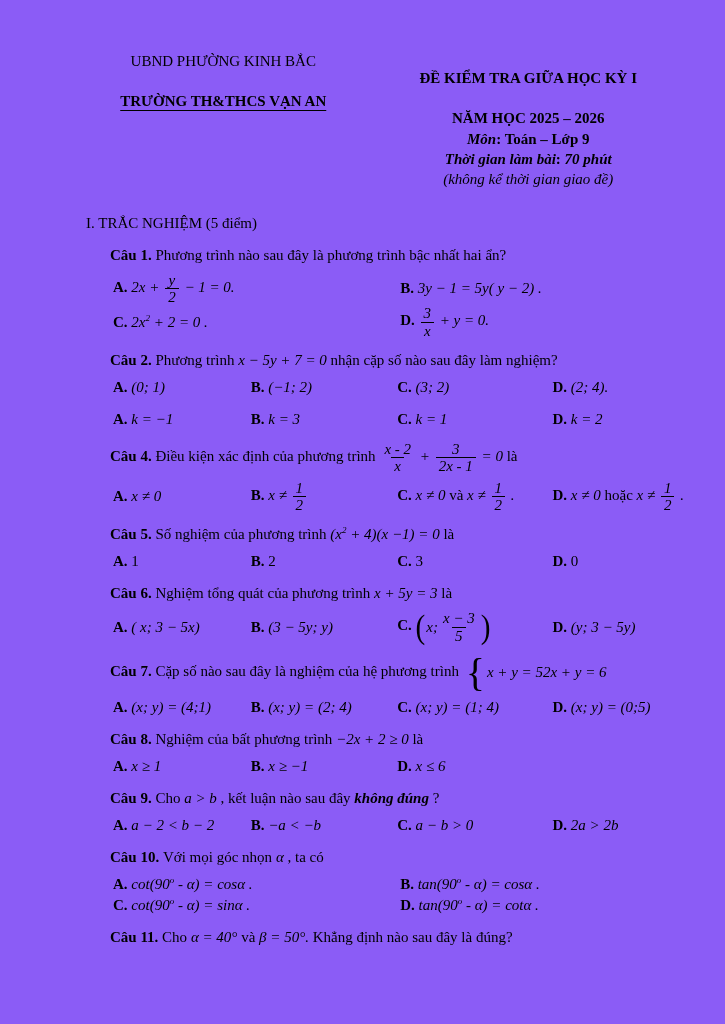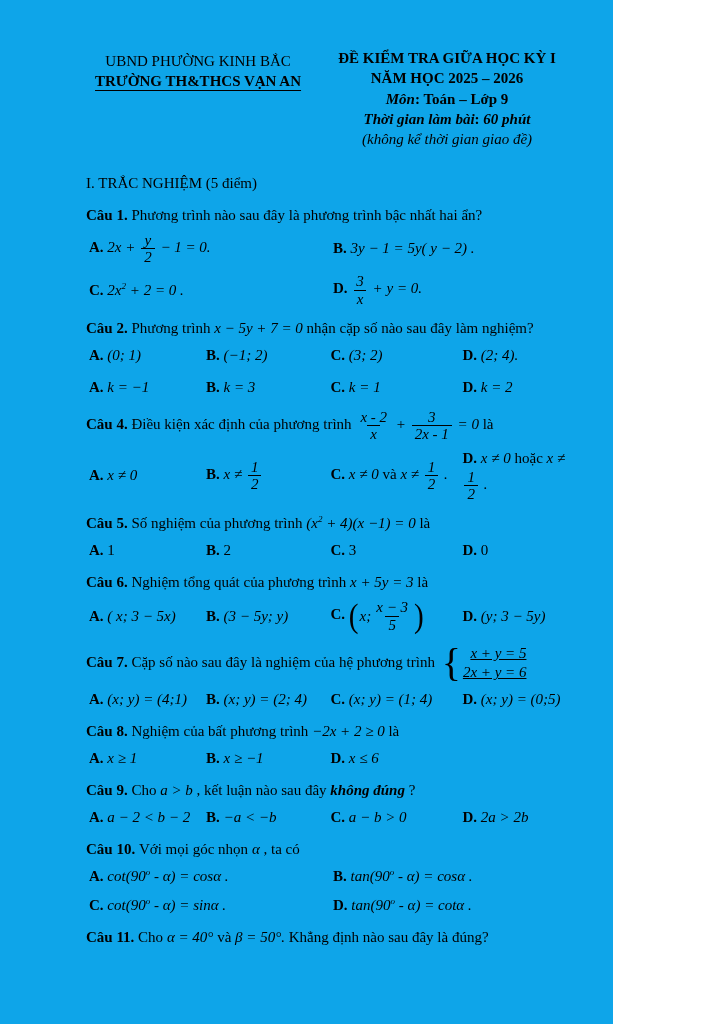--- a/index.html
+++ b/index.html
@@ -1,65 +1,65 @@
 <!DOCTYPE html>
 <html><head>
 <meta charset="utf-8">
 <style>
   html,body{margin:0;padding:0;background:#ffffff;}
   .page{
-    width:613px;height:1024px;background:#0ea5e9;box-sizing:border-box;
+    width:725px;height:1024px;background:#8b5cf6;box-sizing:border-box;
     padding:48px 29px 0 86px;color:#000;
     font-family:"Liberation Serif","DejaVu Serif",serif;
     font-size:15px;line-height:1.38;overflow:hidden;
   }
   .header{display:flex;}
   .header-left{width:45%;text-align:center;padding-top:3px;}
   .header-right{width:55%;text-align:center;}
   .h-line{line-height:1.35;}
-  .bold{font-weight:bold;}
+  .bold{font-weight:bold;margin-top:20px;}
   .italic{font-style:italic;}
   .underlined{text-decoration:underline;text-underline-offset:4px;}
   .section-title{font-weight:normal;margin-top:24px;}
-  .question{margin-top:11px;}
+  .question{margin-top:11px;margin-left:24px;}
   .q-stem{line-height:1.4;}
   .q-label,.opt-label{font-weight:bold;}
-  .q-options{display:grid;margin-top:6px;row-gap:8px;align-items:center;}
+  .q-options{display:grid;margin-top:6px;align-items:center;}
   .opts-4{grid-template-columns:23.5% 25% 26.5% 25%;}
   .opts-2{grid-template-columns:49% 51%;}
   .option{padding-left:3px;line-height:1.4;}
   .seg-m{font-style:italic;}
   .seg-b{font-weight:bold;}
   .seg-bi{font-weight:bold;font-style:italic;}
   sup{font-size:60%;line-height:0;font-style:italic;}
   .frac{display:inline-flex;flex-direction:column;align-items:center;
         vertical-align:middle;font-style:italic;margin:0 2px;line-height:1.08;text-align:center;}
   .frac .num,.frac .den{padding:0 3px;}
   .frac .den{border-top:1px solid #000;}
   .sys{display:inline-flex;align-items:center;vertical-align:middle;margin-left:3px;}
   .sys .brace{font-size:40px;font-weight:300;line-height:0.9;margin-right:2px;font-style:normal;}
-  .sys .lines{display:inline-flex;flex-direction:column;font-style:italic;line-height:1.3;text-align:right;text-decoration:underline;}
+  .sys .lines{display:inline-flex;flex-direction:row;font-style:italic;line-height:1.3;text-align:center;}
   .bigp{display:inline-flex;align-items:center;vertical-align:middle;}
   .bigp .par{font-size:195%;font-weight:300;line-height:0.9;transform:scaleY(1.12);font-style:normal;}
   .bigp .inner{display:inline-flex;align-items:center;font-style:italic;padding:0 1px;}
 </style>
 </head>
 <body>
 
 <div class="page">
   <div class="header">
     <div class="header-left">
       <div class="h-line">UBND PHƯỜNG KINH BẮC</div>
       <div class="h-line bold"><span class="underlined">TRƯỜNG TH&amp;THCS VẠN AN</span></div>
     </div>
     <div class="header-right">
       <div class="h-line bold">ĐỀ KIỂM TRA GIỮA HỌC KỲ I</div>
       <div class="h-line bold">NĂM HỌC 2025 – 2026</div>
       <div class="h-line" id="hr-line3"><span class="seg-bi">Môn</span><span class="seg-b">: Toán – Lớp 9</span></div>
-      <div class="h-line" id="hr-line4"><span class="seg-bi">Thời gian làm bài</span><span class="seg-b">: </span><span class="seg-bi">60 phút</span></div>
+      <div class="h-line" id="hr-line4"><span class="seg-bi">Thời gian làm bài</span><span class="seg-b">: </span><span class="seg-bi">70 phút</span></div>
       <div class="h-line italic">(không kể thời gian giao đề)</div>
     </div>
   </div>
 
   <div class="section-title">I. TRẮC NGHIỆM (5 điểm)</div>
 
   <div id="questions">
       <div class="question">
         <div class="q-stem"><span class="q-label">Câu 1. </span><span class="seg-txt">Phương trình nào sau đây là phương trình bậc nhất hai ẩn?</span></div>
         <div class="q-options opts-2">

